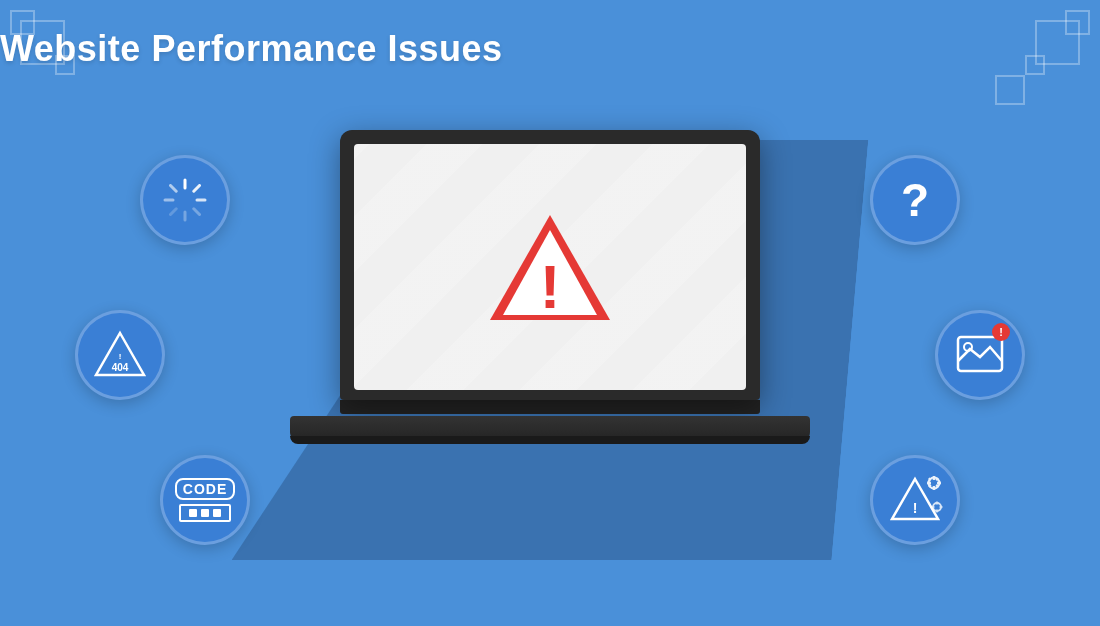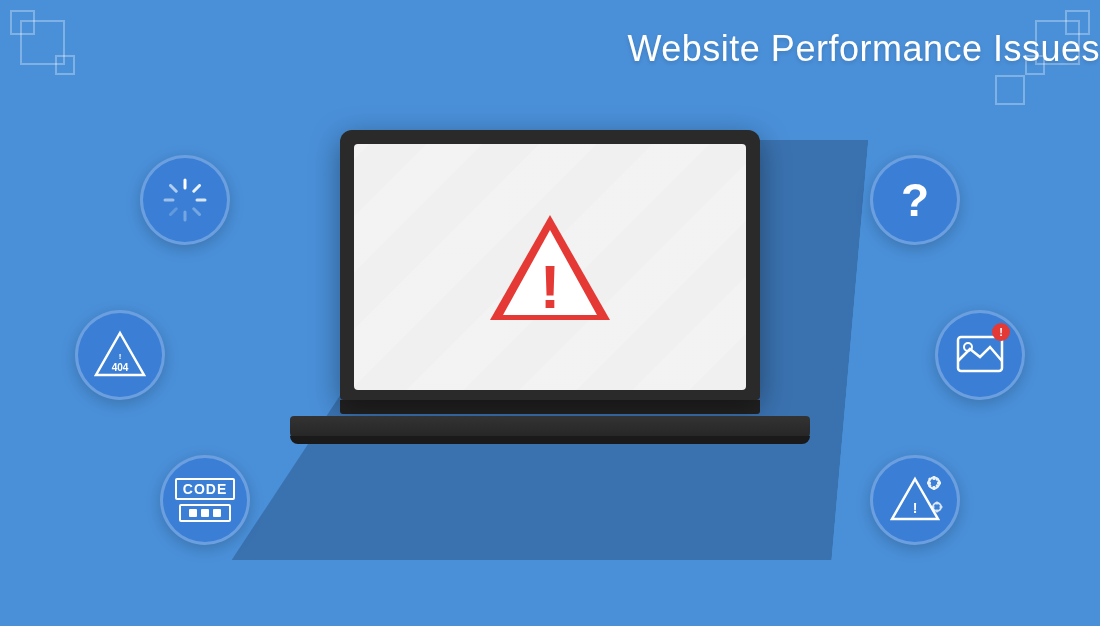--- a/index.html
+++ b/index.html
@@ -43,24 +43,24 @@
       clip-path: polygon(40% 0%, 100% 0%, 100% 100%, 0% 100%);
       transform: skewX(-5deg);
     }
 
     
     .title {
       position: absolute;
       top: 28px;
       left: 0;
       right: 0;
-      text-align: right;
+      text-align: left;
       color: white;
       font-size: 36px;
-      font-weight: 400;
+      font-weight: 700;
       letter-spacing: 0.5px;
       text-shadow: 0 2px 4px rgba(0,0,0,0.15);
     }
 
     
     .laptop-wrap {
       position: absolute;
       top: 130px;
       left: 50%;
       transform: translateX(-50%);
@@ -176,21 +176,21 @@
       align-items: center;
       gap: 4px;
     }
     .code-label {
       color: white;
       font-size: 14px;
       font-weight: 900;
       letter-spacing: 1px;
       border: 2px solid white;
       padding: 1px 6px;
-      border-radius: 2px;
+      border-radius: 8px;
     }
     .code-dots {
       display: flex;
       gap: 4px;
       border: 2px solid white;
       padding: 3px 8px;
       border-radius: 2px;
     }
     .code-dot {
       width: 8px;

